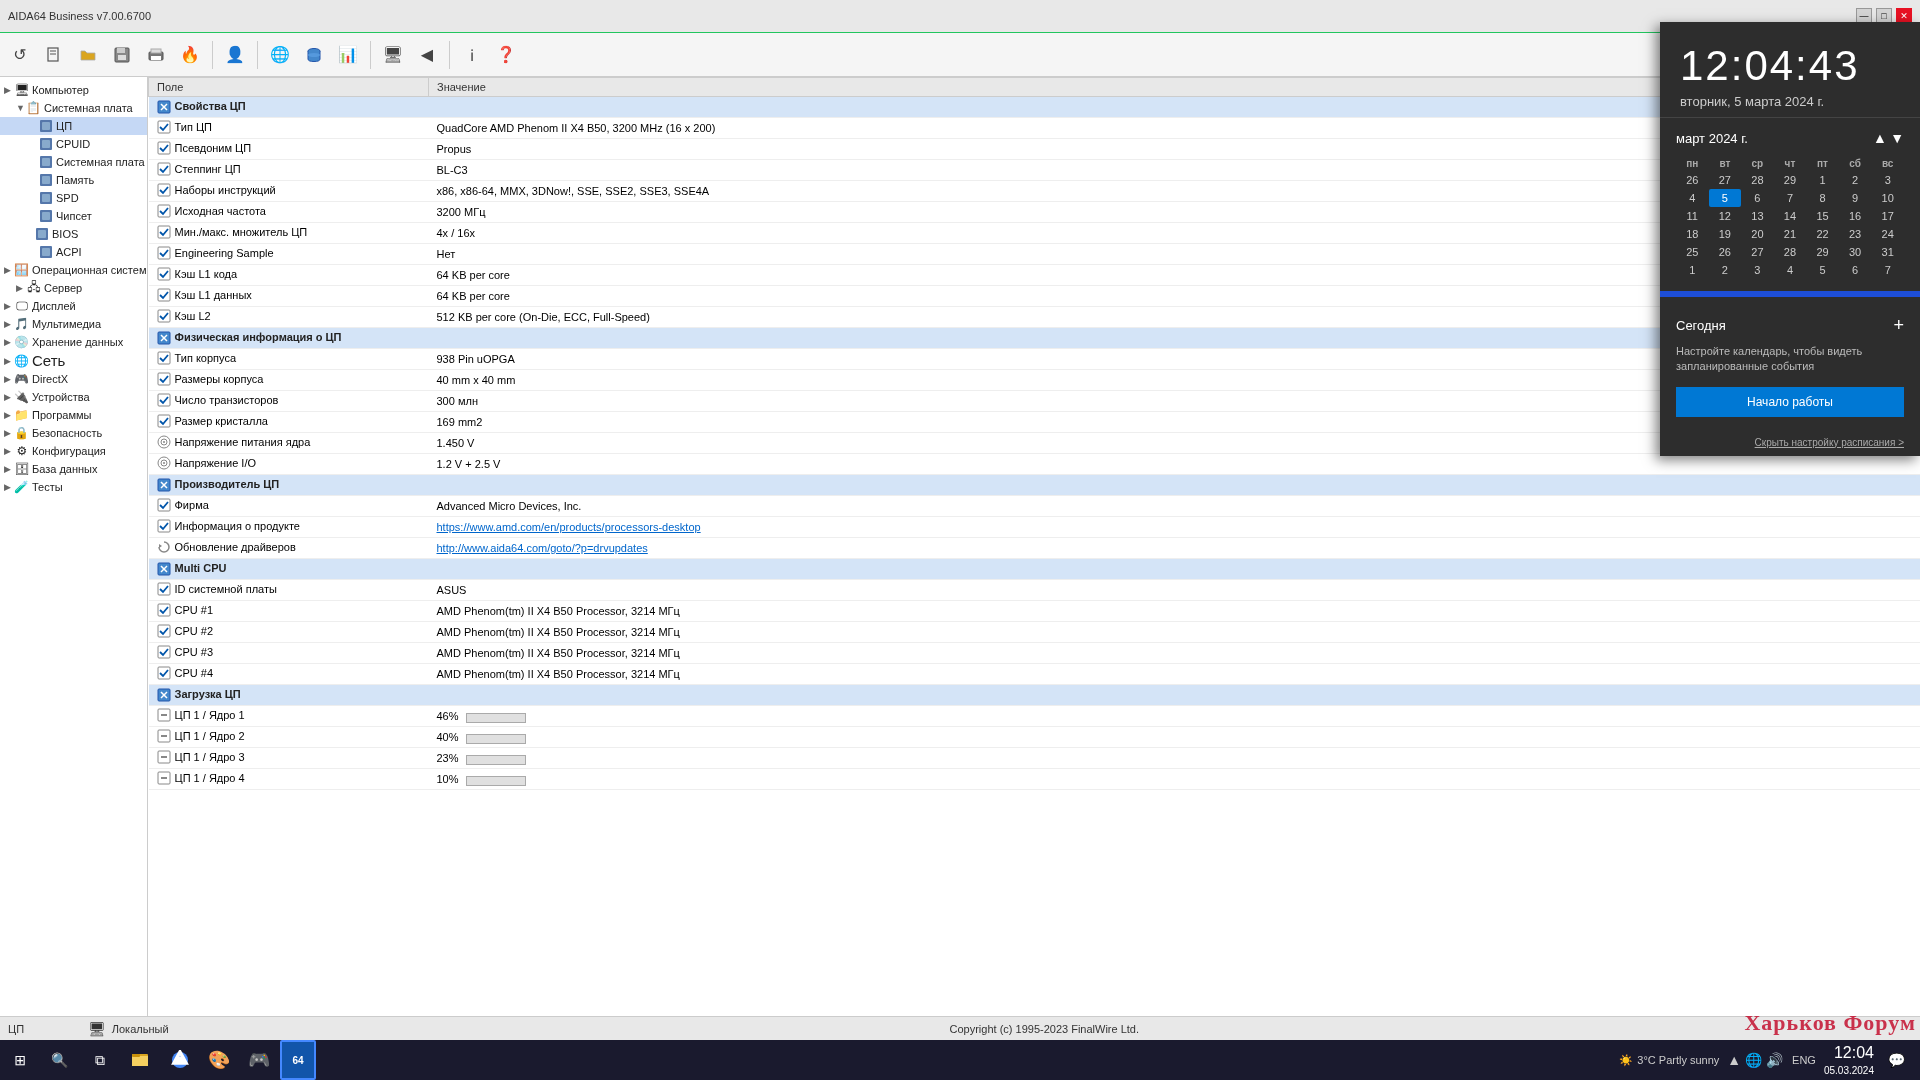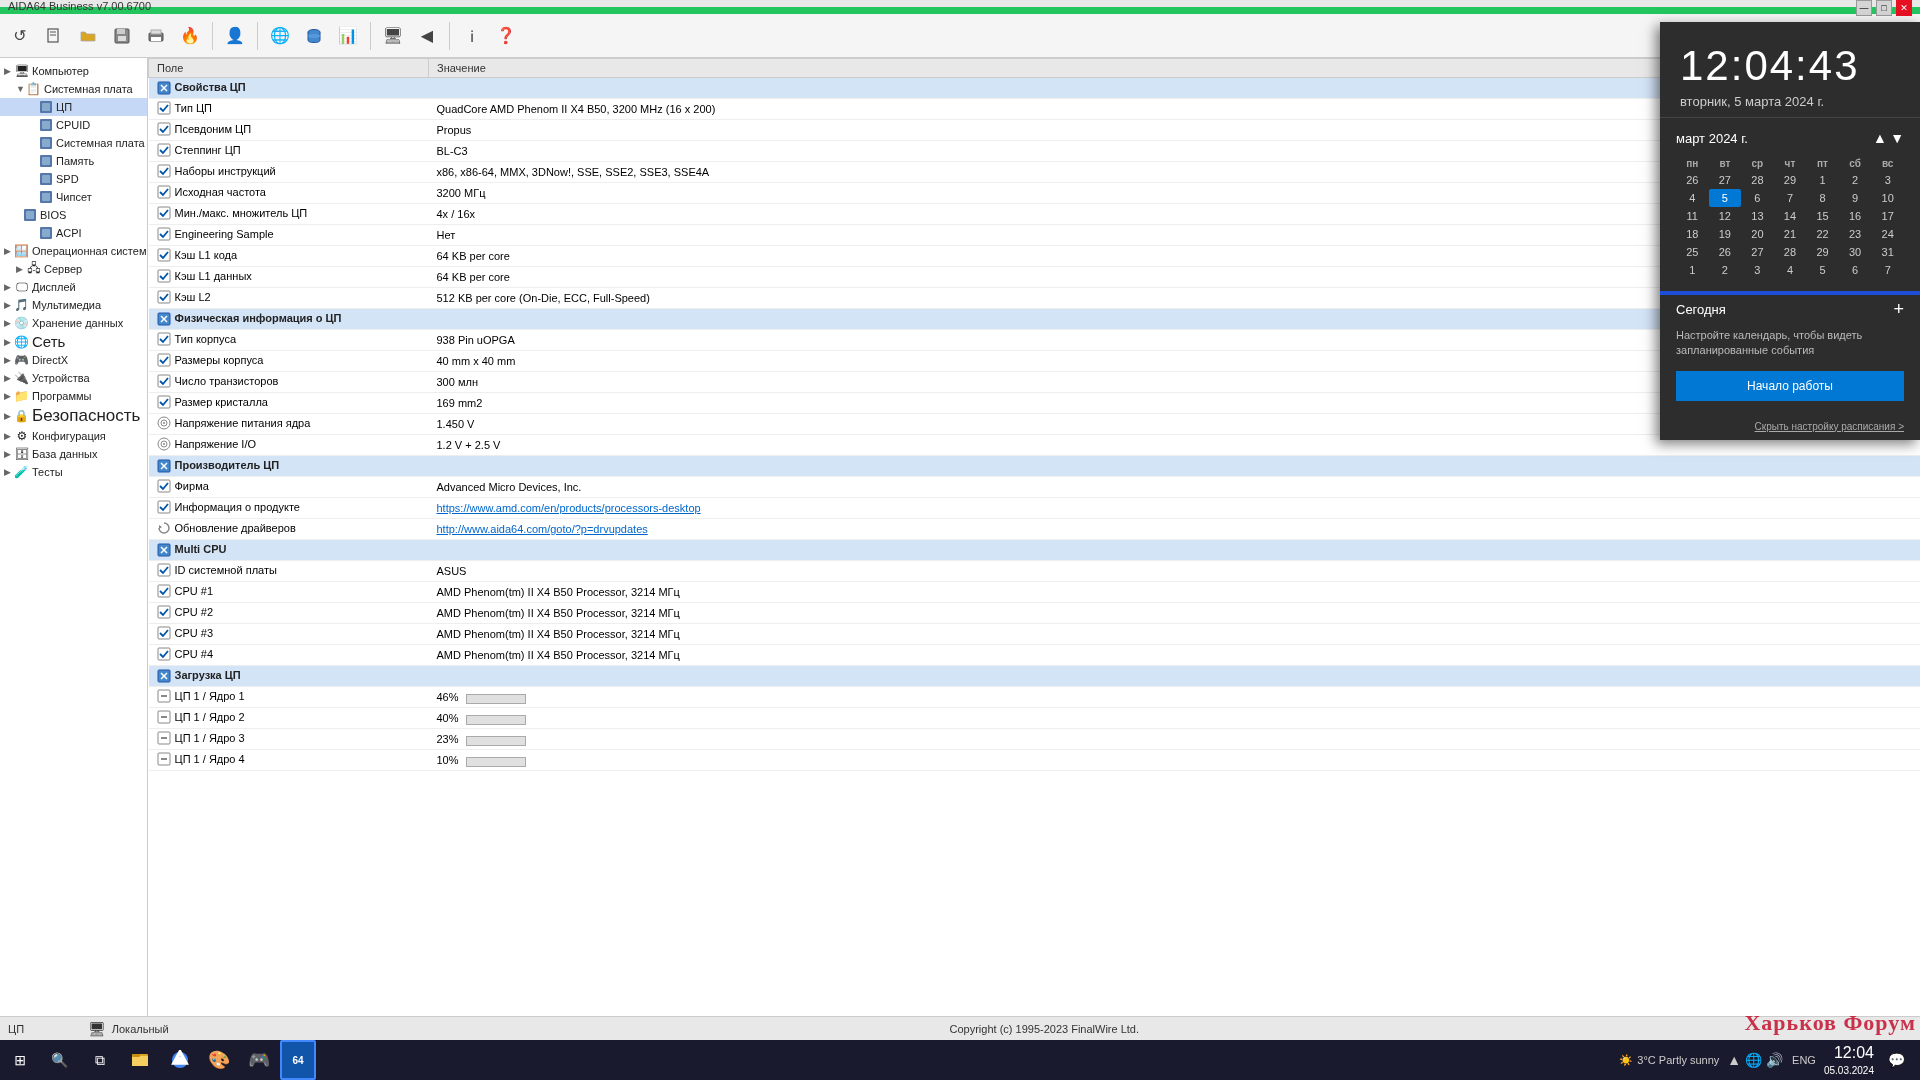--- a/index.html
+++ b/index.html
@@ -1,25 +1,26 @@
 <!DOCTYPE html>
 <html><head>
   <meta charset="utf-8">
   <style>
     * { margin: 0; padding: 0; box-sizing: border-box; }
     body { width: 1920px; height: 1080px; overflow: hidden; font-family: 'Segoe UI', Tahoma, sans-serif; font-size: 12px; background: #f0f0f0; }
 
     
     #titlebar {
-      height: 14px;
+      height: 33px;
       background: #e8e8e8;
       display: flex;
+      align-items: center;
       justify-content: space-between;
       padding: 0 8px;
-      border-bottom: 7px solid #22c55e;
+      border-bottom: 1px solid #22c55e;
     }
     #titlebar-title { font-size: 11px; color: #333; }
     #titlebar-controls { display: flex; gap: 4px; }
     .title-btn { width: 16px; height: 16px; border: 1px solid #999; background: #d4d4d4; font-size: 9px; cursor: pointer; display: flex; align-items: center; justify-content: center; }
 
     
     #toolbar {
       height: 44px;
       background: #f5f5f5;
       border-bottom: 1px solid #ccc;
@@ -148,21 +149,21 @@
       display: flex; align-items: center; justify-content: space-between;
       margin-bottom: 10px;
     }
     #cal-month-title { font-size: 13px; }
     .cal-nav { background: none; border: none; color: white; cursor: pointer; font-size: 14px; }
     .cal-grid { width: 100%; border-collapse: collapse; }
     .cal-grid th { font-size: 10px; color: #aaa; text-align: center; padding: 2px; }
     .cal-grid td { text-align: center; padding: 3px 2px; font-size: 11px; cursor: pointer; color: #ccc; }
     .cal-today { background: #0078d4 !important; color: white !important; border-radius: 2px; }
     .cal-other-month { color: #666; }
-    #today-section { padding: 4px 16px 16px; border-top: 4px solid #1d4ed8; }
+    #today-section { padding: 18px 16px 16px; border-top: 6px solid #1d4ed8; }
     #today-header { display: flex; justify-content: space-between; align-items: center; margin-bottom: 8px; }
     #today-label { font-size: 13px; }
     .add-btn { background: none; border: none; color: white; font-size: 18px; cursor: pointer; }
     #calendar-hint { font-size: 11px; color: #bbb; line-height: 1.4; margin-bottom: 12px; }
     #start-work-btn {
       width: 100%; padding: 8px; background: #0078d4; border: none; color: white;
       font-size: 12px; cursor: pointer;
     }
     #hide-calendar-link { font-size: 10px; color: #aaa; text-decoration: underline; cursor: pointer; margin-bottom: 4px; display: block; text-align: right; padding: 4px 16px; }
 
@@ -328,21 +329,21 @@
       <div class="tree-item" style="padding-left: 28px;">
         <span class="tree-arrow" style="font-size: 9px;"></span>
         <span class="tree-icon">
           <svg width="14" height="14" viewBox="0 0 14 14">
             <rect x="1" y="1" width="12" height="12" fill="#5577aa" rx="1"></rect>
             <rect x="3" y="3" width="8" height="8" fill="#88aacc" rx="1"></rect>
           </svg>
         </span>
         <span style="font-size: 11px;">Чипсет</span>
       </div>
-      <div class="tree-item" style="padding-left: 12px;">
+      <div class="tree-item" style="padding-left: 24px;">
         <span class="tree-arrow" style="font-size: 9px;"></span>
         <span class="tree-icon">
           <svg width="14" height="14" viewBox="0 0 14 14">
             <rect x="1" y="1" width="12" height="12" fill="#5577aa" rx="1"></rect>
             <rect x="3" y="3" width="8" height="8" fill="#88aacc" rx="1"></rect>
           </svg>
         </span>
         <span style="font-size: 11px;">BIOS</span>
       </div>
       <div class="tree-item" style="padding-left: 28px;">
@@ -396,21 +397,21 @@
         <span style="font-size: 11px;">Устройства</span>
       </div>
       <div class="tree-item" style="padding-left: 4px;">
         <span class="tree-arrow" style="font-size: 9px;">▶</span>
         <span class="tree-icon" style="font-size: 12px;">📁</span>
         <span style="font-size: 11px;">Программы</span>
       </div>
       <div class="tree-item" style="padding-left: 4px;">
         <span class="tree-arrow" style="font-size: 9px;">▶</span>
         <span class="tree-icon" style="font-size: 12px;">🔒</span>
-        <span style="font-size: 17px;">Безопасность</span>
+        <span style="font-size: 11px;">Безопасность</span>
       </div>
       <div class="tree-item" style="padding-left: 4px;">
         <span class="tree-arrow" style="font-size: 9px;">▶</span>
         <span class="tree-icon" style="font-size: 12px;">⚙</span>
         <span style="font-size: 11px;">Конфигурация</span>
       </div>
       <div class="tree-item" style="padding-left: 4px;">
         <span class="tree-arrow" style="font-size: 9px;">▶</span>
         <span class="tree-icon" style="font-size: 12px;">🗄</span>
         <span style="font-size: 11px;">База данных</span>

